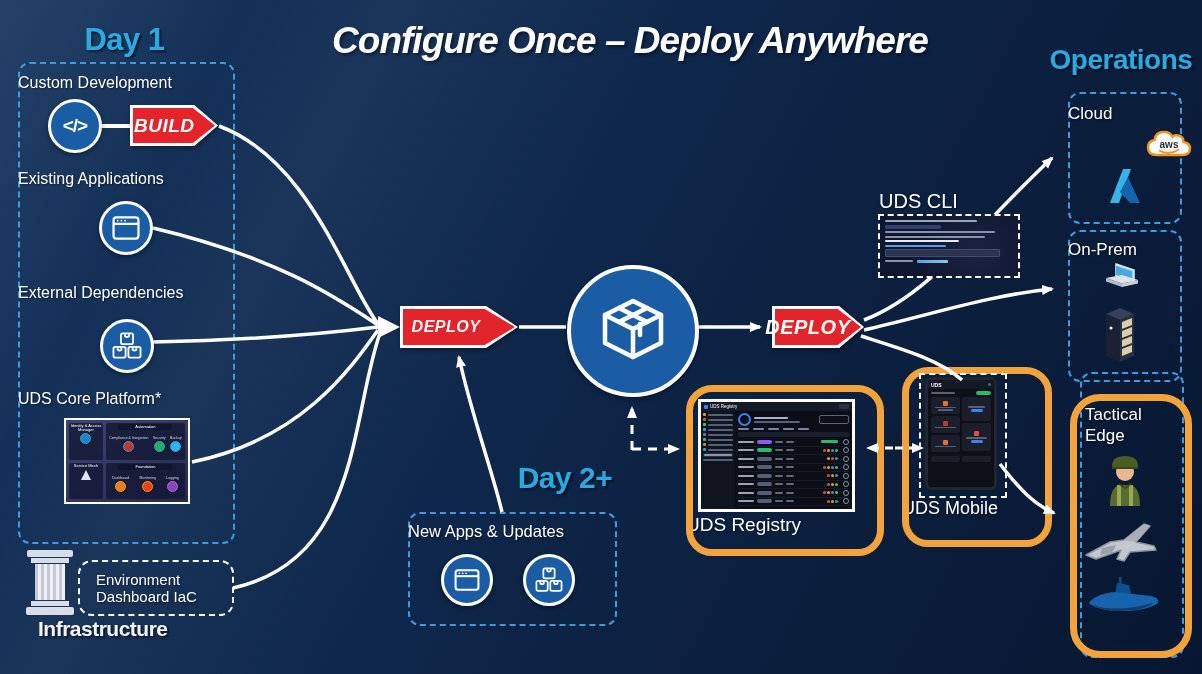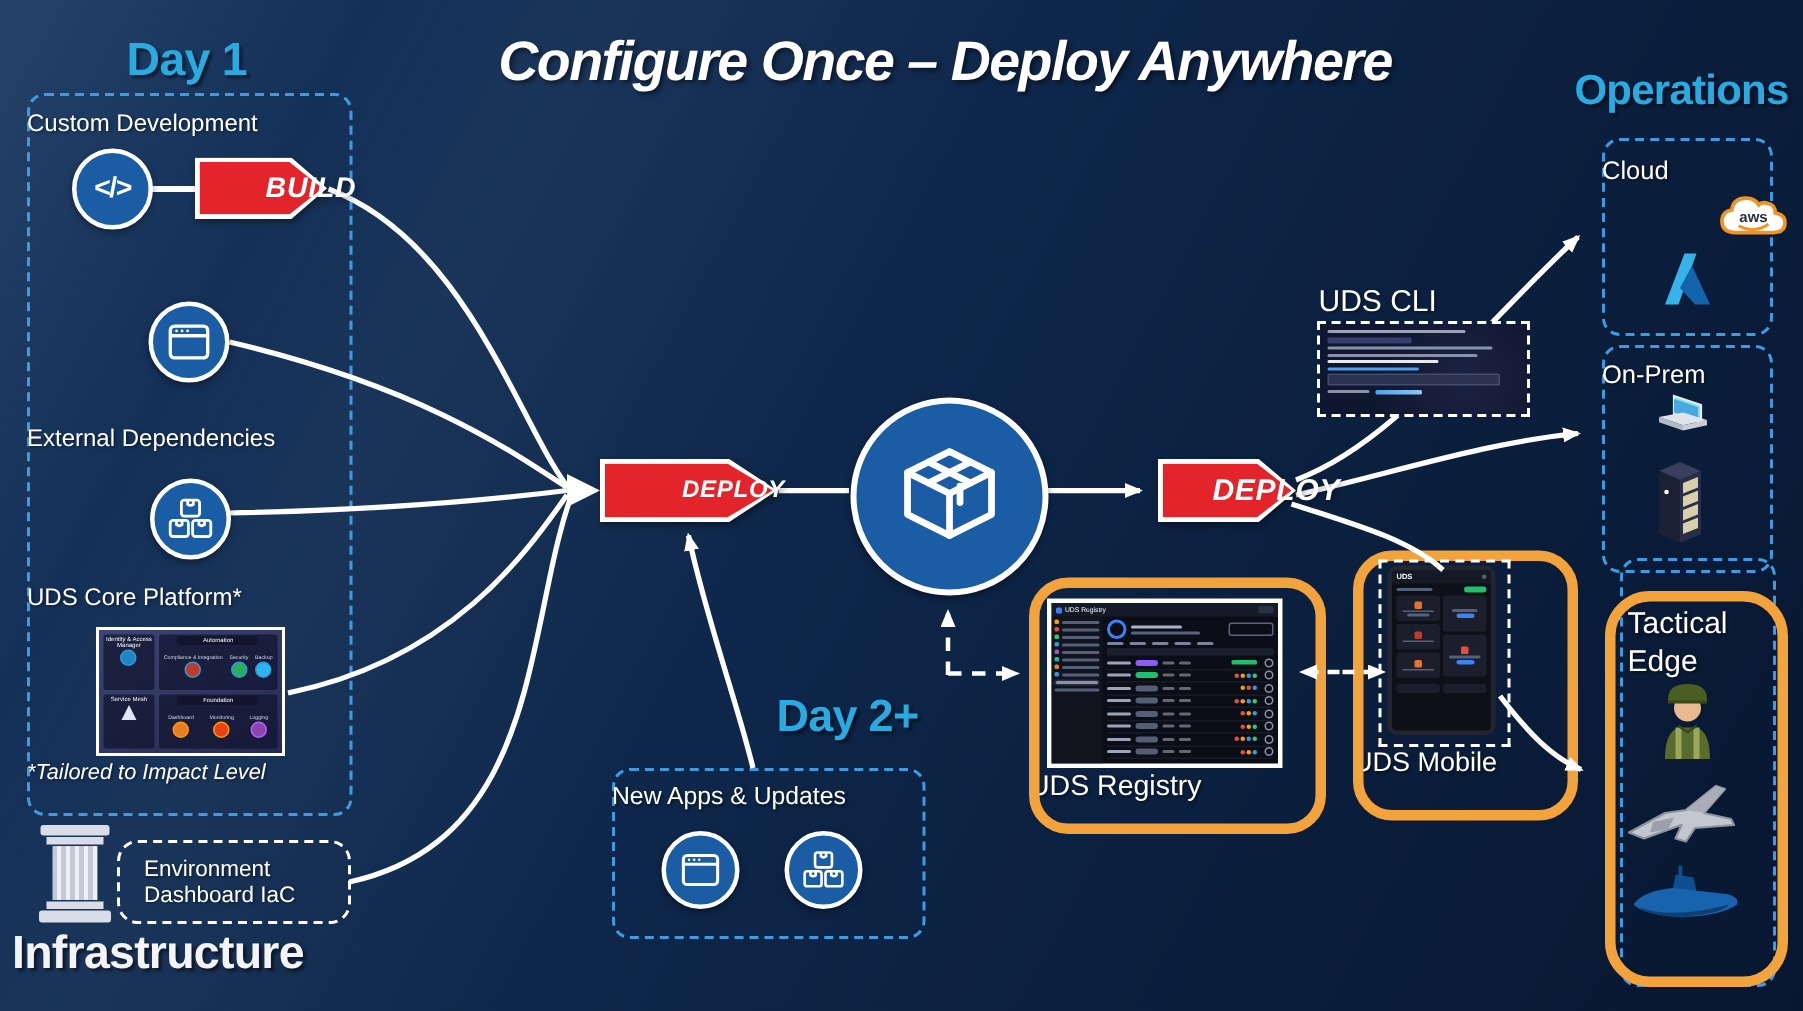--- a/index.html
+++ b/index.html
@@ -20,21 +20,21 @@
   .dash-box{border:2px dashed #3f9be0;border-radius:12px;z-index:1;}
   .dash-box-w{border:2px dashed #fff;border-radius:14px;z-index:3;}
   .lbl{color:#fff;text-align:left;z-index:3;text-shadow:1px 1px 2px rgba(0,0,0,.5);}
   .circle-node{background:#1b5da5;border:3px solid #fff;border-radius:50%;z-index:3;
     display:flex;align-items:center;justify-content:center;box-shadow:0 2px 5px rgba(0,0,0,.4);}
   .code-glyph{color:#fff;font-weight:700;font-size:19px;letter-spacing:-1px;}
   .red-arrow{z-index:3;filter:drop-shadow(1px 2px 2px rgba(0,0,0,.4));}
   .ra-outer{position:absolute;inset:0;background:#fff;clip-path:polygon(0 0,73% 0,100% 50%,73% 100%,0 100%);}
   .ra-inner{position:absolute;inset:3px;background:#e3242b;clip-path:polygon(0 0,73% 0,100% 50%,73% 100%,0 100%);}
   .ra-label{position:absolute;left:0;top:0;width:78%;height:100%;display:flex;align-items:center;justify-content:center;
-    color:#fff;font-weight:800;font-style:italic;letter-spacing:.5px;padding-left:43px;}
+    color:#fff;font-weight:800;font-style:italic;letter-spacing:.5px;}
   .conn{background:#fff;z-index:2;}
   
   .pillar{z-index:3;display:flex;flex-direction:column;align-items:center;}
   .pillar div{background:#d9dde8;}
   .p-cap{width:46px;height:7px;border-radius:2px;}
   .p-ab{width:38px;height:5px;margin-top:1px;}
   .p-shaft{width:30px;height:36px;margin-top:1px;
     background:repeating-linear-gradient(90deg,#c3c9d6 0 3px,#eef0f5 3px 6px)!important;}
   .p-b1{width:38px;height:5px;margin-top:1px;}
   .p-b2{width:48px;height:8px;margin-top:1px;border-radius:2px;}
@@ -132,33 +132,34 @@
       <path d="M 864 320 C 930 295, 980 225, 1052 158" marker-end="url(#ah1)"></path>
       <path d="M 864 330 C 930 315, 990 295, 1052 289" marker-end="url(#ah1)"></path>
     </g>
     <polygon points="400,327 378,316 378,338" fill="#fff"></polygon>
   </svg>
 
   <div class="abs title">Configure Once – Deploy Anywhere</div>
   <div class="abs bighdr blue-hdr" style="left:18px;top:22px;width:213px;text-align:center;font-size:31px;">Day 1</div>
   <div class="abs bighdr blue-hdr" style="left:1040px;top:44px;width:162px;text-align:center;font-size:28px;">Operations</div>
   <div class="abs bighdr blue-hdr" style="left:495px;top:461px;width:140px;text-align:center;font-size:30px;">Day 2+</div>
-  <div class="abs bighdr white-hdr" style="left:8px;top:617px;font-size:31px;">Infrastructure</div>
+  <div class="abs bighdr white-hdr" style="left:38px;top:617px;font-size:21px;">Infrastructure</div>
 
   <div class="abs dash-box" style="left:18px;top:62px;width:213px;height:478px;"></div>
   <div class="abs lbl" style="left:18px;top:74px;width:213px;font-size:16px;">Custom Development</div>
   <div class="abs circle-node" style="left:48px;top:99px;width:48px;height:48px;">
       <span class="code-glyph">&lt;/&gt;</span>
     </div>
   <div class="abs conn" style="left:100px;top:124px;width:32px;height:4px;"></div>
   <div class="abs red-arrow" style="left:130px;top:105px;width:88px;height:41px;">
     <div class="ra-outer"></div>
       <div class="ra-inner"></div>
     <div class="ra-label" style="font-size:19px;">BUILD</div>
   </div>
+  <div class="abs lbl" style="left:18px;top:170px;width:213px;font-size:16px;">Existing Applications</div>
   <div class="abs circle-node" style="left:99px;top:201px;width:48px;height:48px;">
     <svg width="28" height="24" viewBox="0 0 30 26" fill="none" stroke="#fff" stroke-width="2.4">
       <rect x="1.5" y="1.5" width="27" height="23" rx="3"></rect>
         <line x1="1.5" y1="8.5" x2="28.5" y2="8.5"></line>
       <circle cx="6" cy="5" r="1" fill="#fff" stroke="none"></circle>
         <circle cx="10" cy="5" r="1" fill="#fff" stroke="none"></circle>
         <circle cx="14" cy="5" r="1" fill="#fff" stroke="none"></circle>
     </svg>
   </div>
   <div class="abs lbl" style="left:18px;top:284px;width:213px;font-size:16px;">External Dependencies</div>
@@ -215,21 +216,20 @@
               <div class="tdot red"></div>
             </div>
           <div class="ticon">
               <span class="tlabel2">Logging</span>
               <div class="tdot purple"></div>
             </div>
         </div>
       </div>
     </div>
   </div>
-  <div class="abs lbl" style="left:18px;top:507px;width:213px;font-size:14.5px;font-style:italic;">*Tailored to Impact Level</div>
 
   <div class="abs pillar" style="left:26px;top:550px;">
     <div class="p-cap"></div>
       <div class="p-ab"></div>
       <div class="p-shaft"></div>
       <div class="p-b1"></div>
       <div class="p-b2"></div>
   </div>
   <div class="abs dash-box-w" style="left:78px;top:560px;width:152px;height:52px;display:flex;align-items:center;justify-content:center;">
     <span class="lbl" style="font-size:15px;width:120px;">Environment Dashboard IaC</span>
@@ -541,21 +541,21 @@
       <polygon points="22,20 32,16 32,23 22,27" fill="#d9cfa8"></polygon>
       <polygon points="22,29 32,25 32,32 22,36" fill="#d9cfa8"></polygon>
       <polygon points="22,38 32,34 32,41 22,45" fill="#d9cfa8"></polygon>
       <polygon points="22,47 32,43 32,50 22,54" fill="#d9cfa8"></polygon>
       <circle cx="11" cy="26" r="1.5" fill="#fff"></circle>
     </svg>
   </div>
 
   <div class="abs dash-box ops-box" style="left:1080px;top:372px;width:100px;height:282px;"></div>
   <div class="abs o-box" style="left:1070px;top:394px;width:108px;height:250px;border-radius:30px;"></div>
-  <div class="abs lbl z5" style="left:1085px;top:404px;width:78px;font-size:20px;line-height:1.25;">Tactical Edge</div>
+  <div class="abs lbl z5" style="left:1085px;top:404px;width:78px;font-size:17px;line-height:1.25;">Tactical Edge</div>
   <div class="abs z5" style="left:1106px;top:452px;">
     <svg width="38" height="54" viewBox="0 0 38 54">
       <path d="M4 54 Q4 36 13 33 L25 33 Q34 36 34 54 Z" fill="#5a6b2e"></path>
       <rect x="11" y="33" width="4" height="21" fill="#9aa85a"></rect>
       <rect x="23" y="33" width="4" height="21" fill="#9aa85a"></rect>
       <circle cx="19" cy="20" r="9" fill="#eab88e"></circle>
       <path d="M6 14 Q6 4 19 4 Q32 4 32 14 L32 16 L6 16 Z" fill="#4a5d23"></path>
       <path d="M6 15 L32 15 L32 17 L6 17 Z" fill="#39481a"></path>
       <path d="M13 31 L19 35 L25 31 L25 33 L19 37 L13 33 Z" fill="#39481a"></path>
     </svg>

